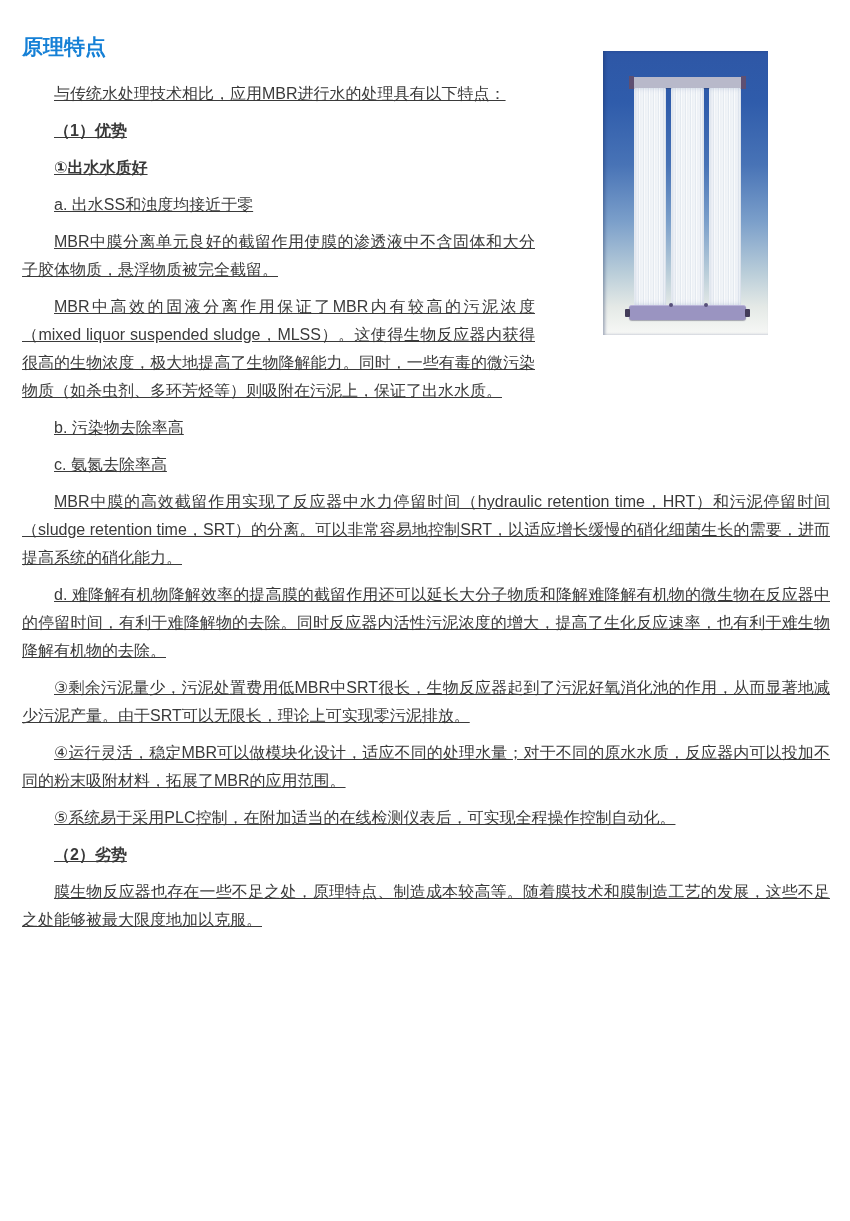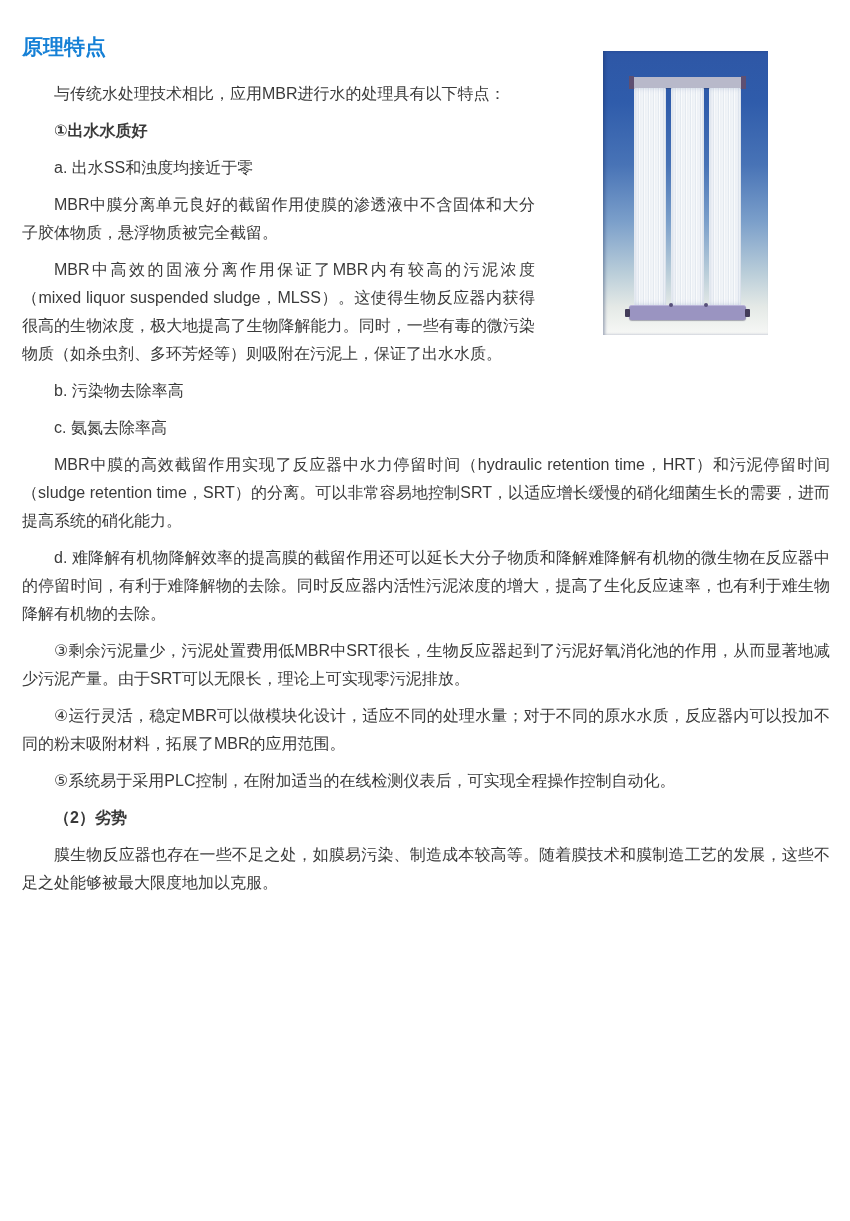--- a/index.html
+++ b/index.html
@@ -76,20 +76,21 @@
   .attach-dot.d1 { left: 66px; }
   .attach-dot.d2 { left: 101px; }
 
   p.para {
     font-size: 16px;
     line-height: 28px;
     color: #3a3a3a;
     margin: 0 0 9px 0;
     text-indent: 2em;
     text-align: justify;
+    text-decoration: underline;
   }
   p.para.h { font-weight: bold; }
 </style>
 </head>
 <body>
 
 <div class="page">
 
   <div class="photo-float">
     <div class="photo">
@@ -101,27 +102,28 @@
       </div>
       <div class="mod-botbar"></div>
       <div class="attach-dot d1"></div>
       <div class="attach-dot d2"></div>
     </div>
   </div>
 
   <h1 class="title">原理特点</h1>
 
   <p class="para">与传统水处理技术相比，应用MBR进行水的处理具有以下特点：</p>
+  <p class="para h">（1）优势</p>
   <p class="para h">①出水水质好</p>
   <p class="para">a. 出水SS和浊度均接近于零</p>
   <p class="para">MBR中膜分离单元良好的截留作用使膜的渗透液中不含固体和大分子胶体物质，悬浮物质被完全截留。</p>
   <p class="para">MBR中高效的固液分离作用保证了MBR内有较高的污泥浓度（mixed liquor suspended sludge，MLSS）。这使得生物反应器内获得很高的生物浓度，极大地提高了生物降解能力。同时，一些有毒的微污染物质（如杀虫剂、多环芳烃等）则吸附在污泥上，保证了出水水质。</p>
   <p class="para">b. 污染物去除率高</p>
   <p class="para">c. 氨氮去除率高</p>
   <p class="para">MBR中膜的高效截留作用实现了反应器中水力停留时间（hydraulic retention time，HRT）和污泥停留时间（sludge retention time，SRT）的分离。可以非常容易地控制SRT，以适应增长缓慢的硝化细菌生长的需要，进而提高系统的硝化能力。</p>
   <p class="para">d. 难降解有机物降解效率的提高膜的截留作用还可以延长大分子物质和降解难降解有机物的微生物在反应器中的停留时间，有利于难降解物的去除。同时反应器内活性污泥浓度的增大，提高了生化反应速率，也有利于难生物降解有机物的去除。</p>
   <p class="para">③剩余污泥量少，污泥处置费用低MBR中SRT很长，生物反应器起到了污泥好氧消化池的作用，从而显著地减少污泥产量。由于SRT可以无限长，理论上可实现零污泥排放。</p>
   <p class="para">④运行灵活，稳定MBR可以做模块化设计，适应不同的处理水量；对于不同的原水水质，反应器内可以投加不同的粉末吸附材料，拓展了MBR的应用范围。</p>
   <p class="para">⑤系统易于采用PLC控制，在附加适当的在线检测仪表后，可实现全程操作控制自动化。</p>
   <p class="para h">（2）劣势</p>
-  <p class="para">膜生物反应器也存在一些不足之处，如膜易污染、制造成本较高等。随着膜技术和膜制造工艺的发展，这些不足之处能够被最大限度地加以克服。</p>
+  <p class="para">膜生物反应器也存在一些不足之处，原理特点、制造成本较高等。随着膜技术和膜制造工艺的发展，这些不足之处能够被最大限度地加以克服。</p>
 
 </div>
 
 </body></html>

